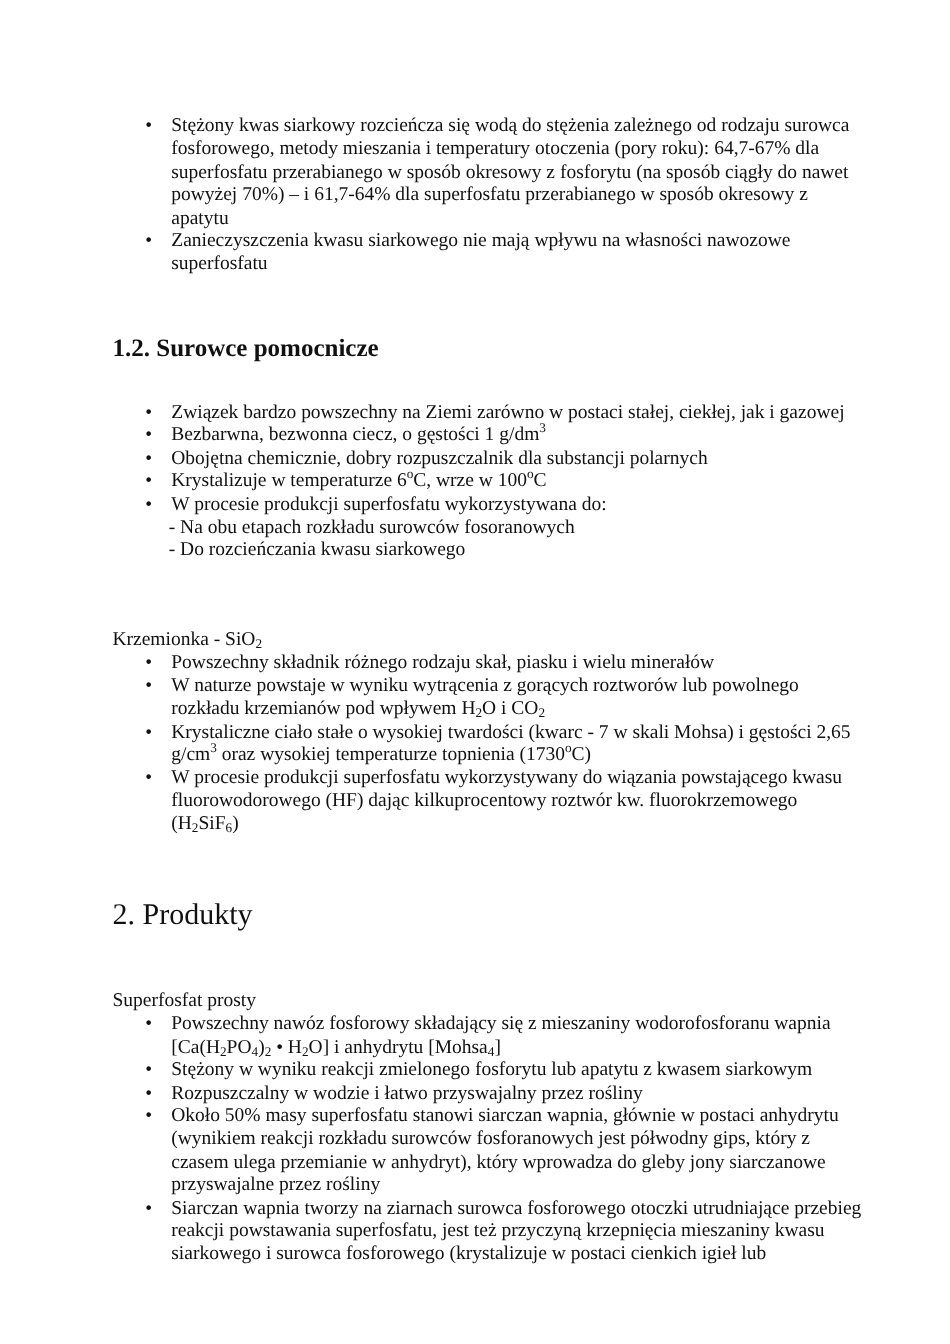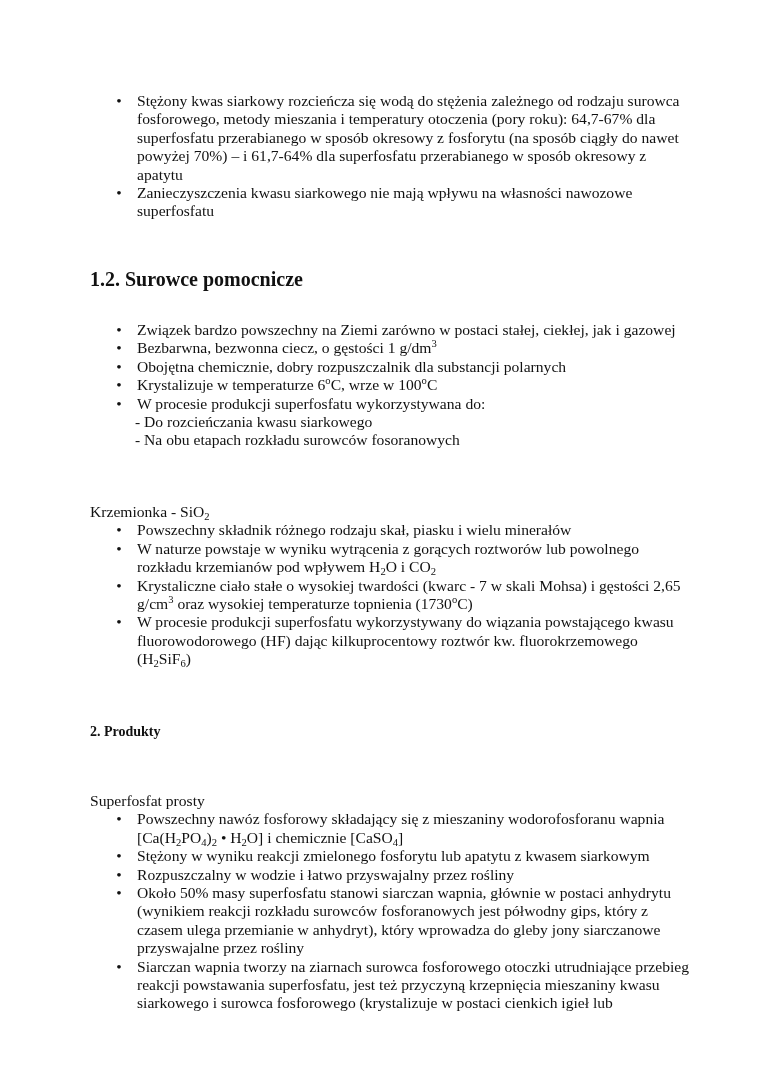--- a/index.html
+++ b/index.html
@@ -10,21 +10,21 @@
     }
     .page { position: absolute; left: 0; top: 0; width: 760px; height: 1075px; }
     .block { position: absolute; left: 90px; width: 600px; }
     ul.bl { list-style: none; margin: 0; padding: 0; }
     ul.bl li { position: relative; padding-left: 47px; }
     ul.bl li .dot {
       position: absolute; left: 24px; top: 0; width: 10px; text-align: center;
     }
     .sub-line { display: block; }
     .h2 { font-weight: bold; font-size: 20px; }
-    .h1 { font-weight: bold; font-size: 14px; line-height: 22px; }
+    .h1 { font-weight: normal; font-size: 24px; line-height: 22px; }
     sub, sup { font-size: 68%; line-height: 0; }
     sub { vertical-align: -0.25em; }
     sup { vertical-align: 0.6em; }
   </style>
 </head>
 <body>
 
 <div class="page">
 
   <div class="block" style="top:92px;">
@@ -56,22 +56,22 @@
         <span class="dot">•</span>
         <span>Obojętna chemicznie, dobry rozpuszczalnik dla substancji polarnych</span>
       </li>
       <li>
         <span class="dot">•</span>
         <span>Krystalizuje w temperaturze 6</span><sup>o</sup><span>C, wrze w 100</span><sup>o</sup><span>C</span>
       </li>
       <li>
         <span class="dot">•</span>
         <span>W procesie produkcji superfosfatu wykorzystywana do:</span>
+        <span class="sub-line" style="margin-left:-2px;">- Na obu etapach rozkładu surowców fosoranowych</span>
         <span class="sub-line" style="margin-left:-2px;">- Do rozcieńczania kwasu siarkowego</span>
-        <span class="sub-line" style="margin-left:-2px;">- Na obu etapach rozkładu surowców fosoranowych</span>
       </li>
     </ul>
   </div>
 
   <div class="block" style="top:503px;">
     <div><span>Krzemionka - SiO</span><sub>2</sub></div>
     <ul class="bl">
       <li>
         <span class="dot">•</span>
         <span>Powszechny składnik różnego rodzaju skał, piasku i wielu minerałów</span>
@@ -91,21 +91,21 @@
     </ul>
   </div>
 
   <div class="block h1" style="top:721px;">2. Produkty</div>
 
   <div class="block" style="top:792px;">
     <div>Superfosfat prosty</div>
     <ul class="bl">
       <li>
         <span class="dot">•</span>
-        <span>Powszechny nawóz fosforowy składający się z mieszaniny wodorofosforanu wapnia [Ca(H</span><sub>2</sub><span>PO</span><sub>4</sub><span>)</span><sub>2</sub><span> • H</span><sub>2</sub><span>O] i chemicznie [CaSO</span><sub>4</sub><span>]</span>
+        <span>Powszechny nawóz fosforowy składający się z mieszaniny wodorofosforanu wapnia [Ca(H</span><sub>2</sub><span>PO</span><sub>4</sub><span>)</span><sub>2</sub><span> • H</span><sub>2</sub><span>O] i anhydrytu [Mohsa</span><sub>4</sub><span>]</span>
       </li>
       <li>
         <span class="dot">•</span>
         <span>Stężony w wyniku reakcji zmielonego fosforytu lub apatytu z kwasem siarkowym</span>
       </li>
       <li>
         <span class="dot">•</span>
         <span>Rozpuszczalny w wodzie i łatwo przyswajalny przez rośliny</span>
       </li>
       <li>

